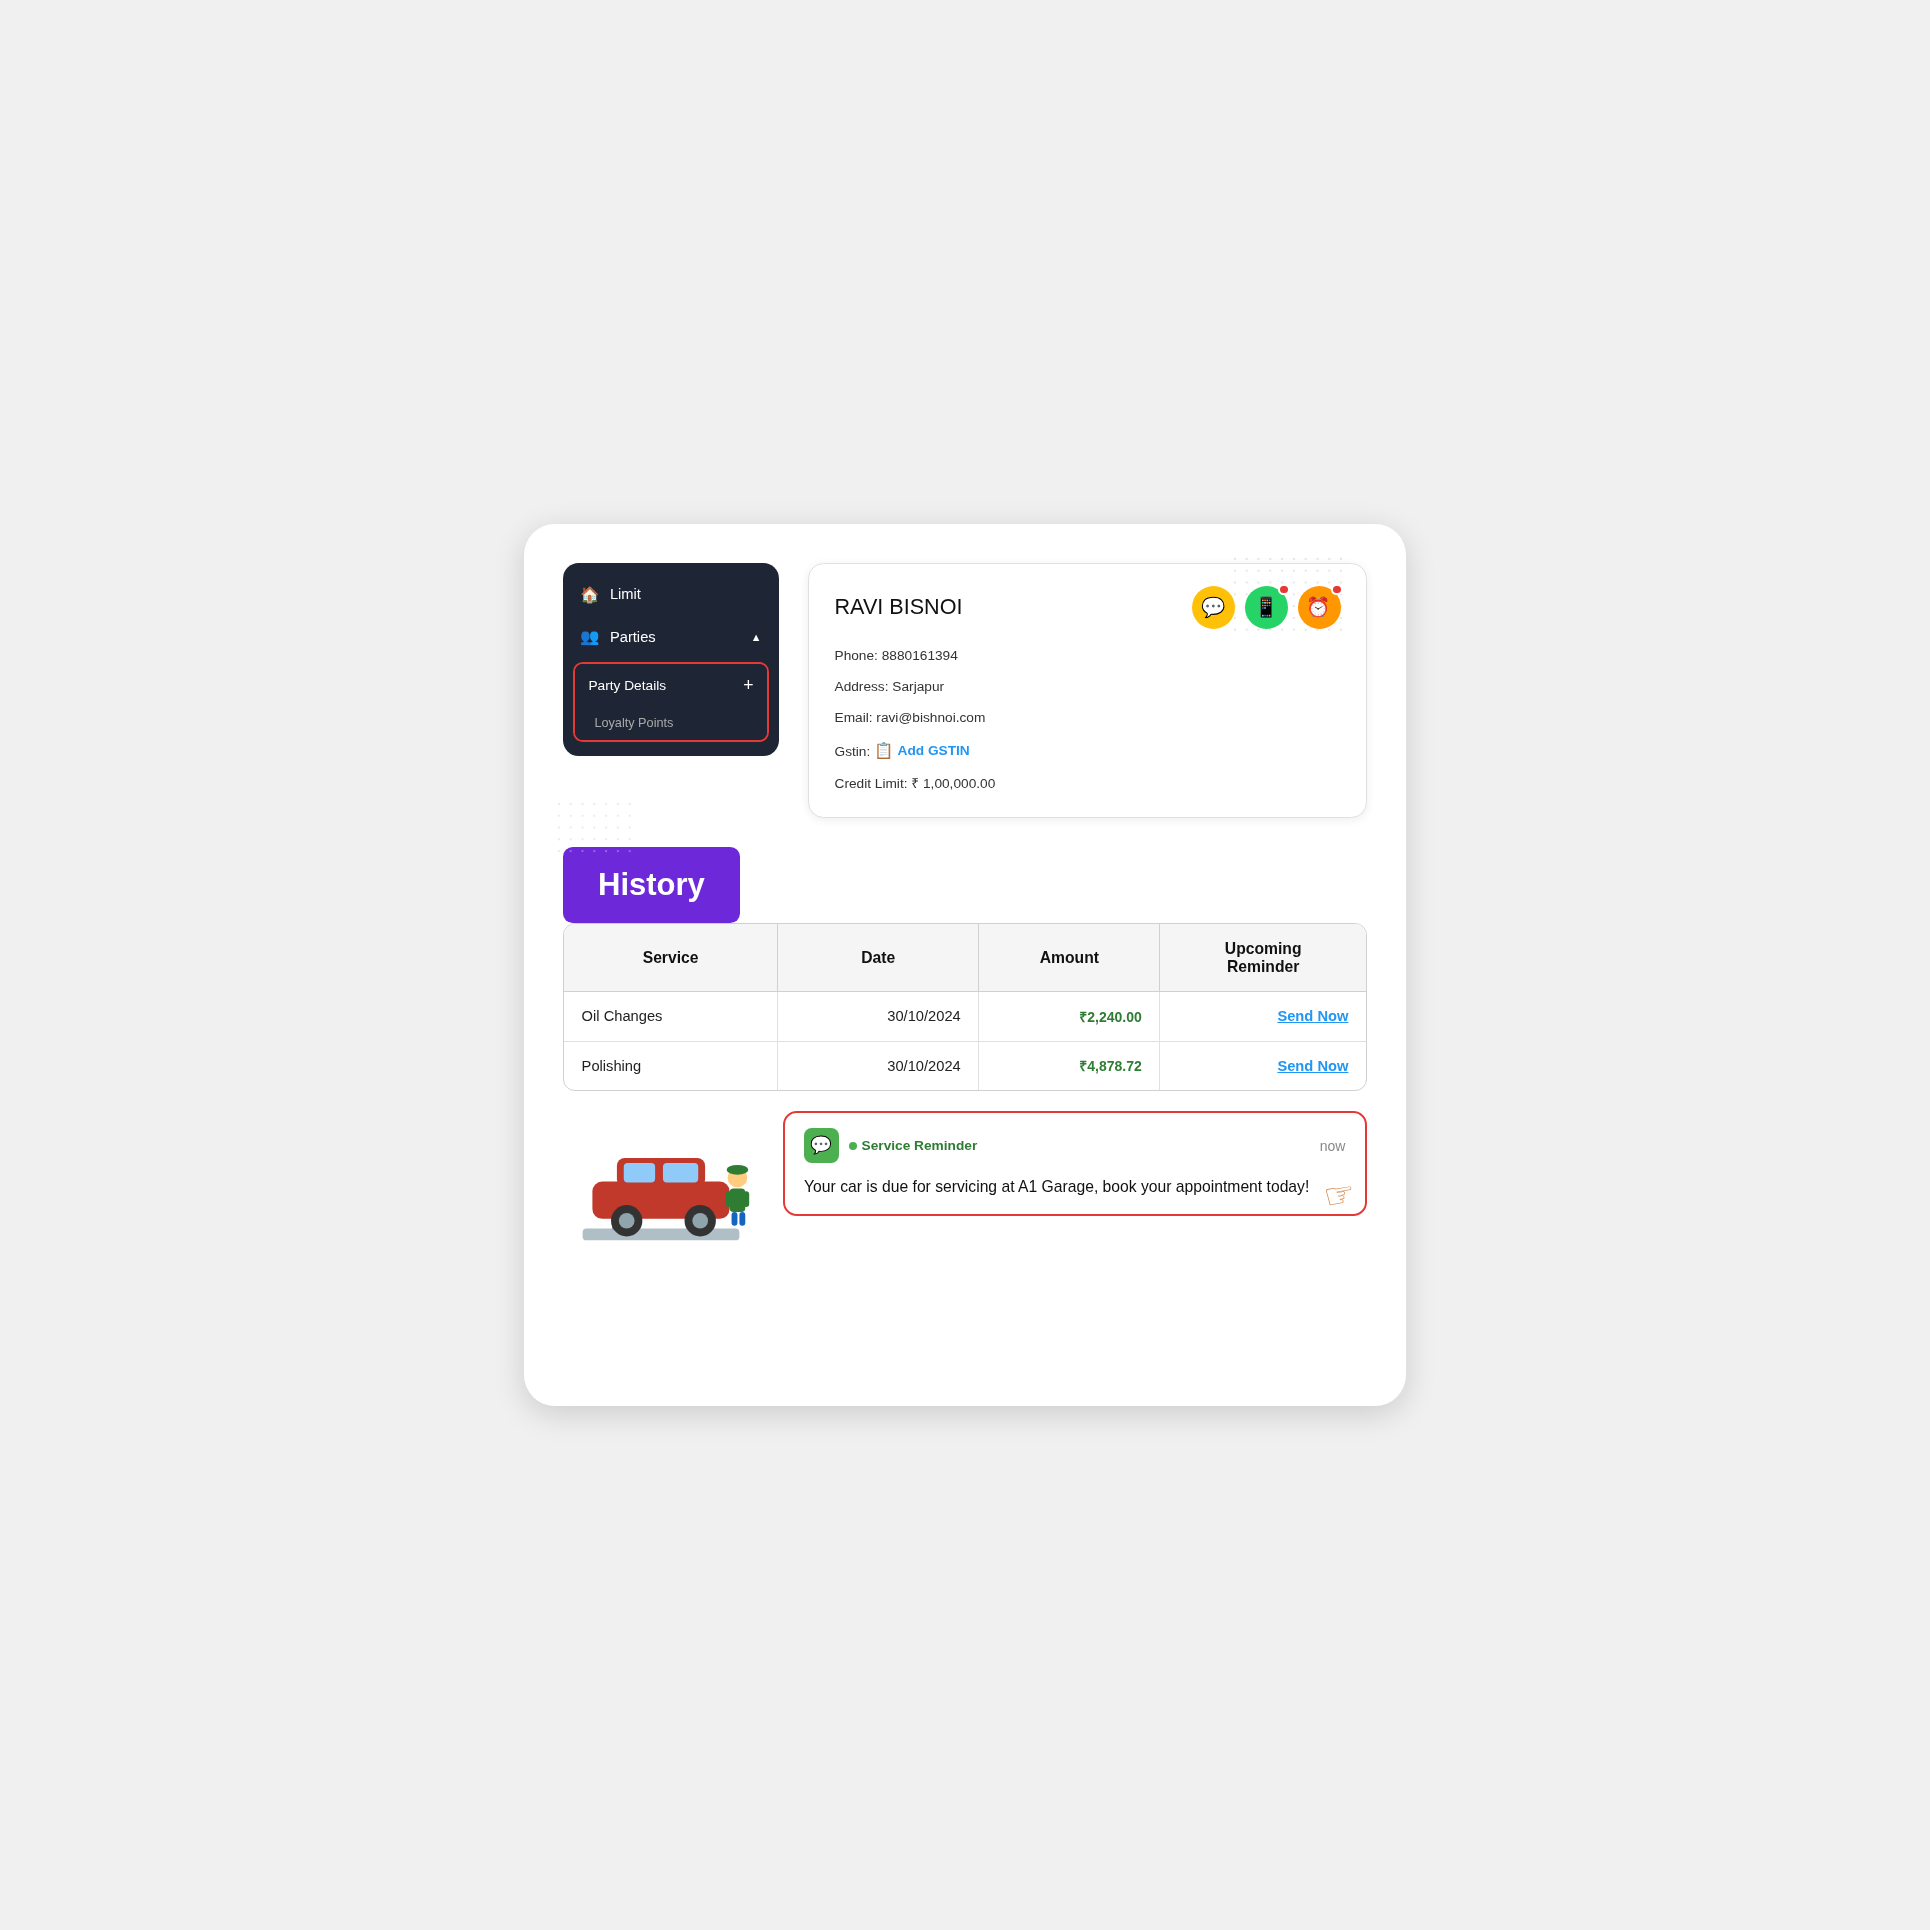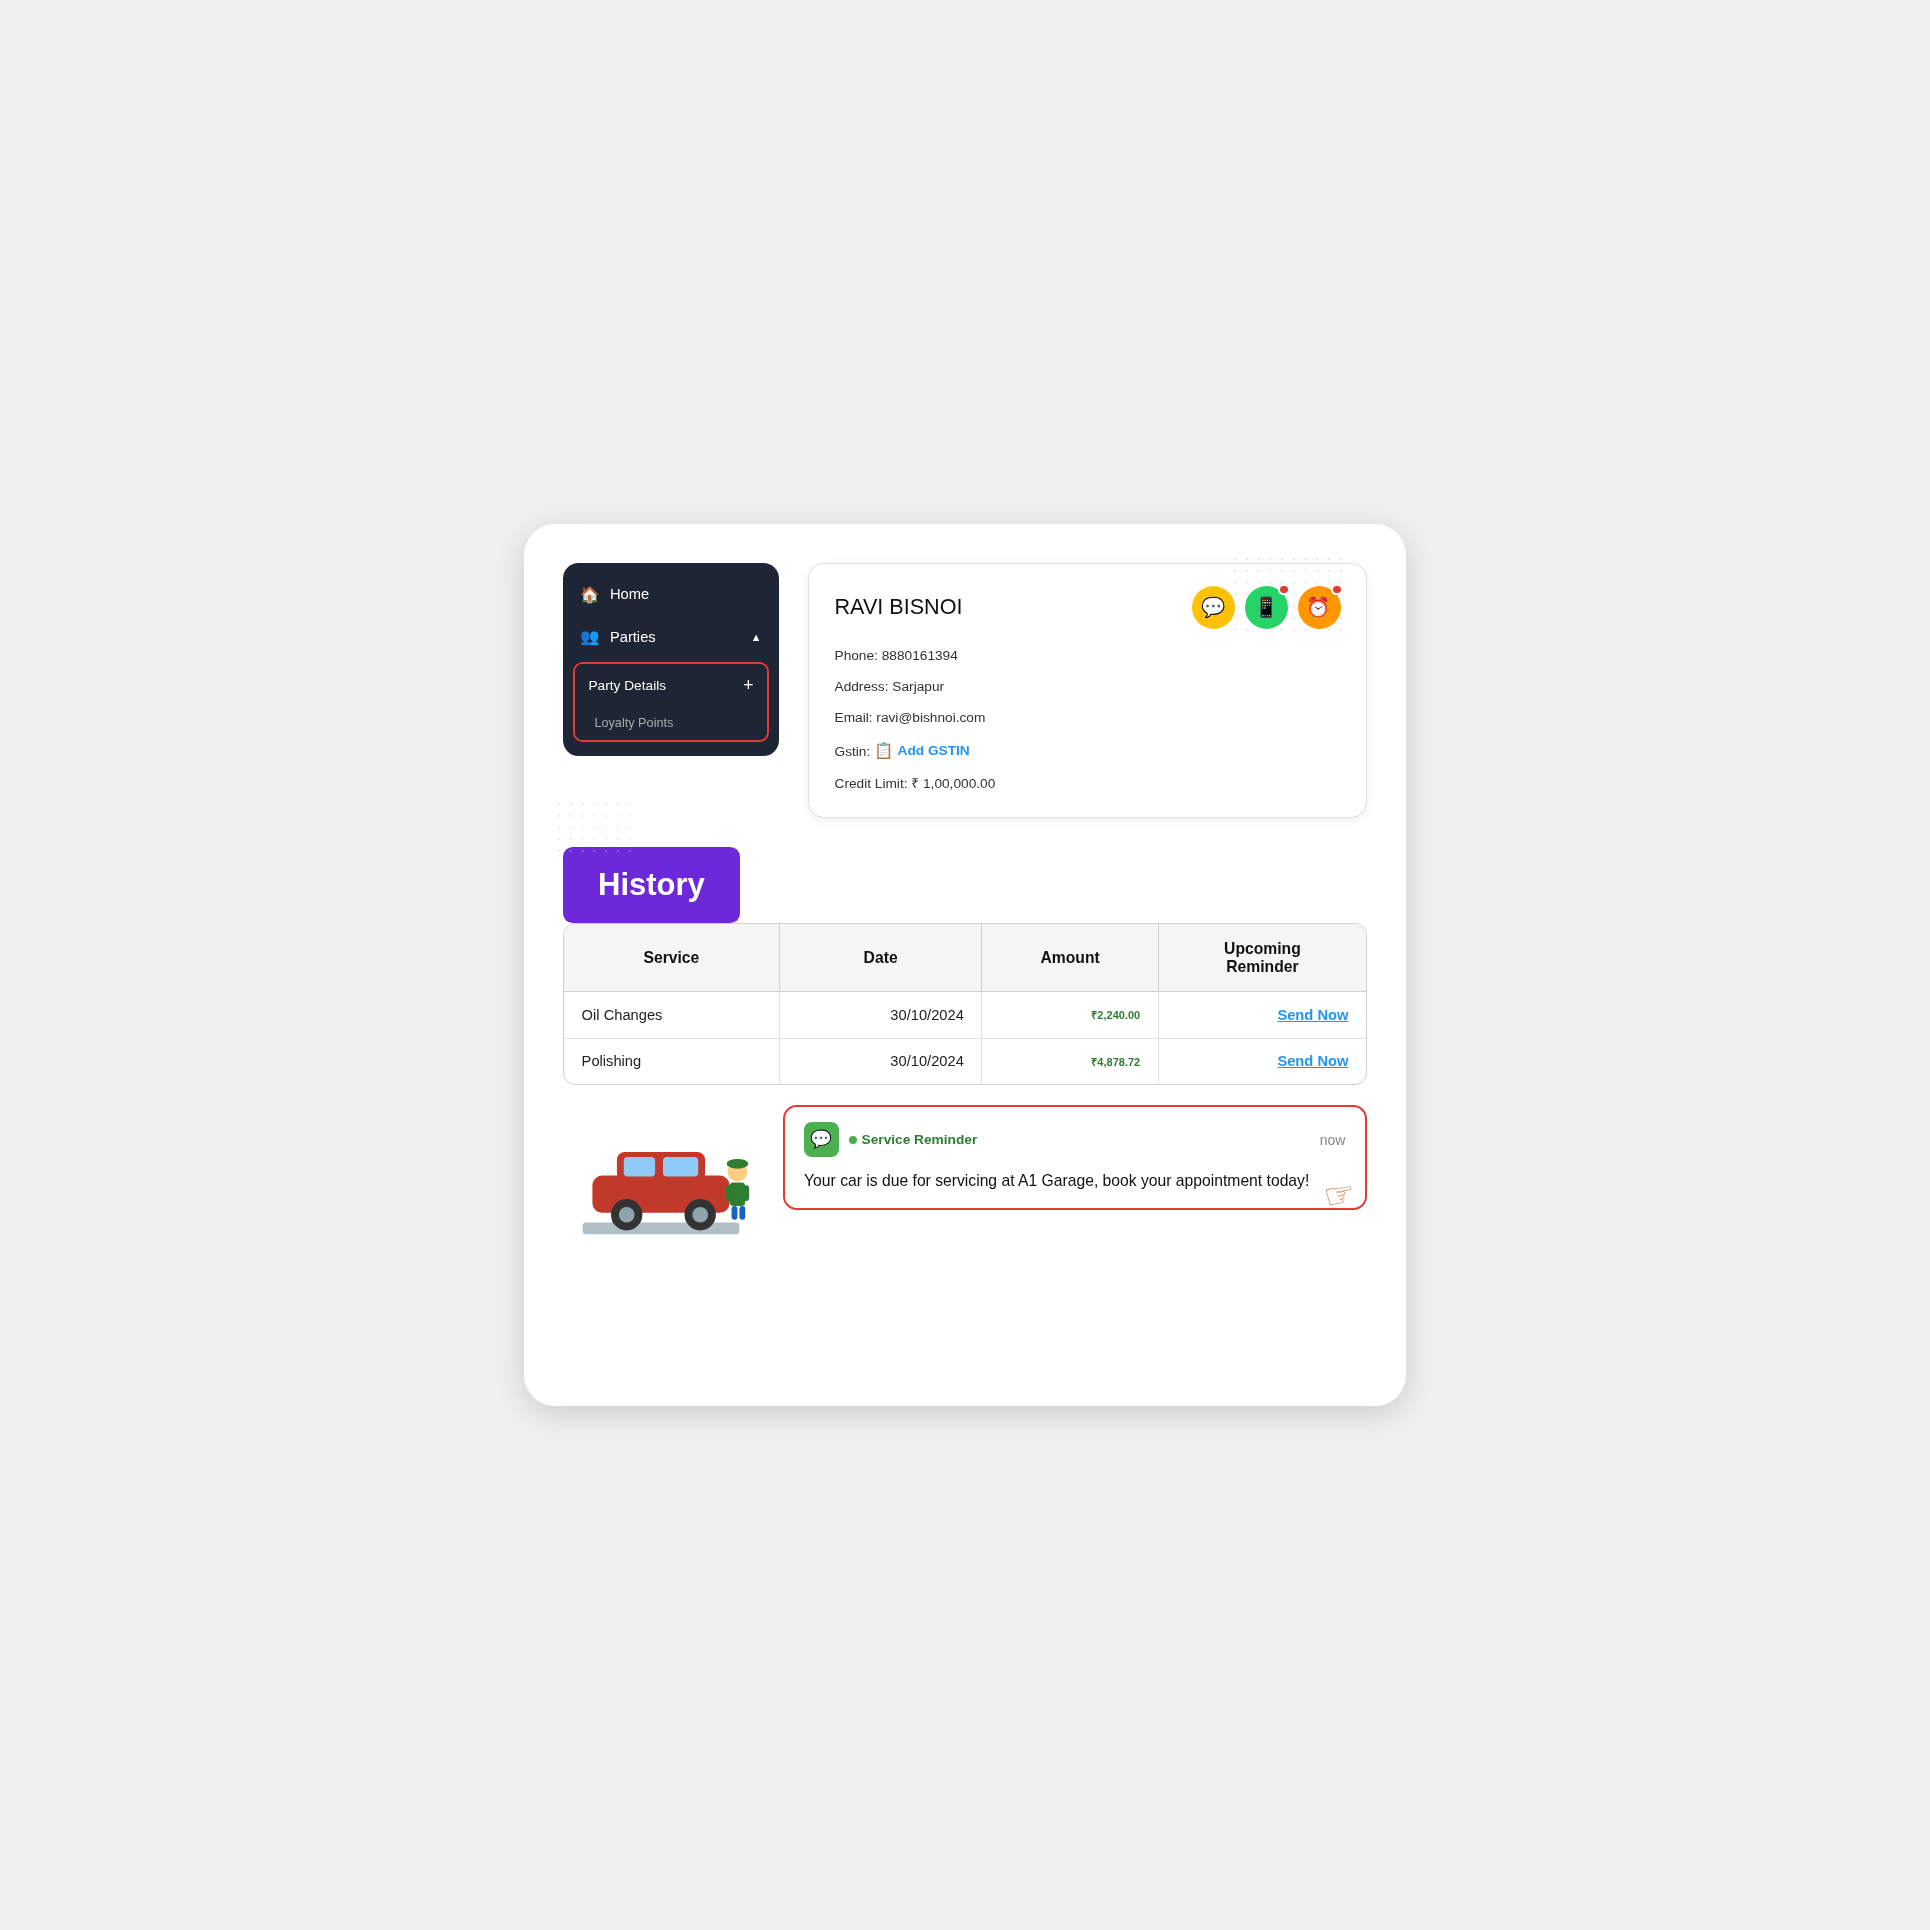--- a/index.html
+++ b/index.html
@@ -205,21 +205,21 @@
       padding: 14.7px 17.6px;
       font-size: 14.7px;
       color: #222;
       border-bottom: 1.5px solid #e0e0e0;
       border-right: 1.5px solid #e0e0e0;
       text-align: right;
     }
     td:first-child { text-align: left; }
     td:last-child { border-right: none; }
     tr:last-child td { border-bottom: none; }
-    .amount-green { color: #2e7d32; font-weight: 700; font-size: 11px; }
+    .amount-green { color: #2e7d32; font-weight: 700; font-size: 14px; }
     .send-now-link {
       color: #2196F3;
       font-weight: 700;
       font-size: 14.7px;
       text-decoration: underline;
       cursor: pointer;
     }
 
     
     .bottom-section {
@@ -306,21 +306,21 @@
 
 <div class="outer-card">
   <div class="dot-pattern"></div>
   <div class="dot-pattern-left"></div>
 
   <div class="top-section">
 
     <div class="sidebar">
       <div class="sidebar-item">
         <span class="icon">🏠</span>
-        <span>Home</span>
+        <span>Limit</span>
       </div>
       <div class="sidebar-item">
         <span class="icon">👥</span>
         <span>Parties</span>
         <span style="margin-left:auto;font-size:10.8px;">▲</span>
       </div>
       <div class="sidebar-submenu">
         <div class="sidebar-submenu-item">
           <span>Party Details</span>
           <span class="plus">+</span>

